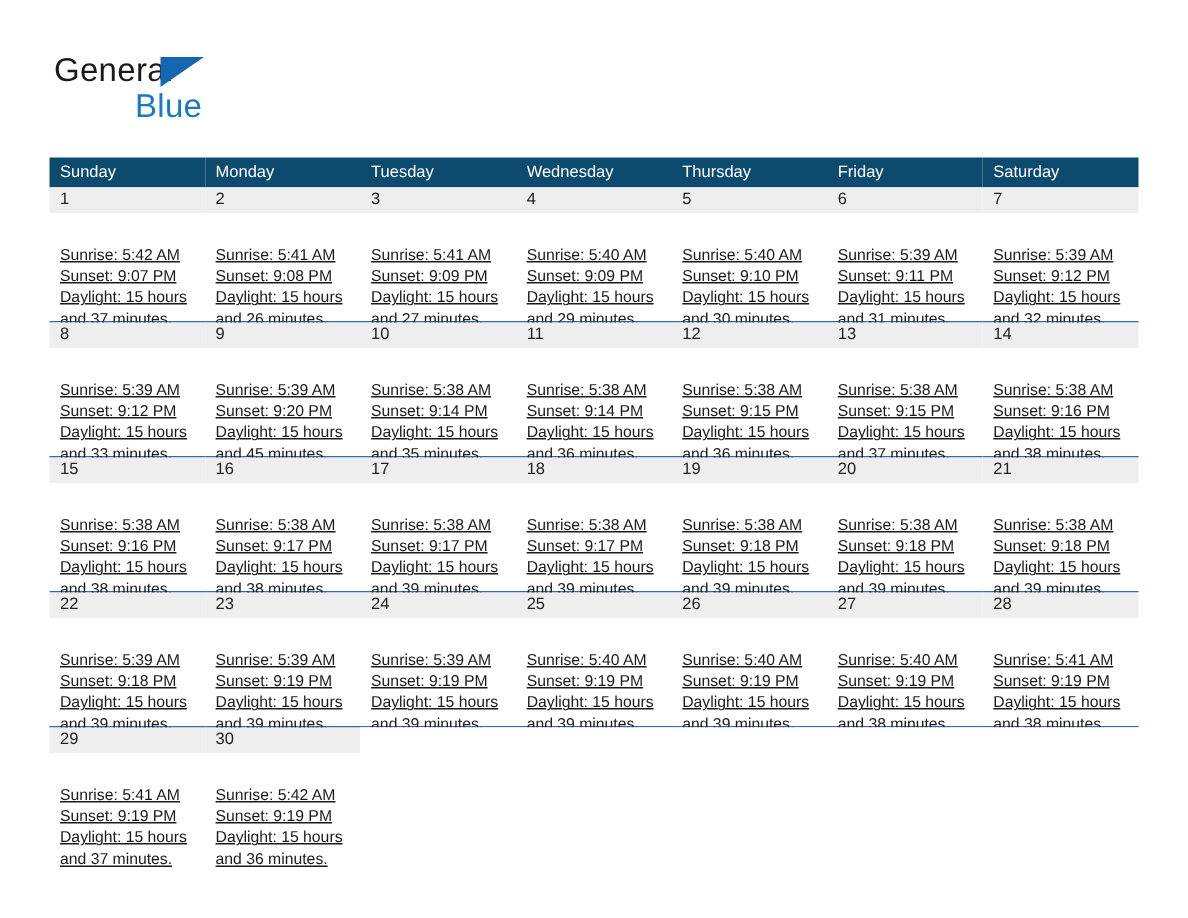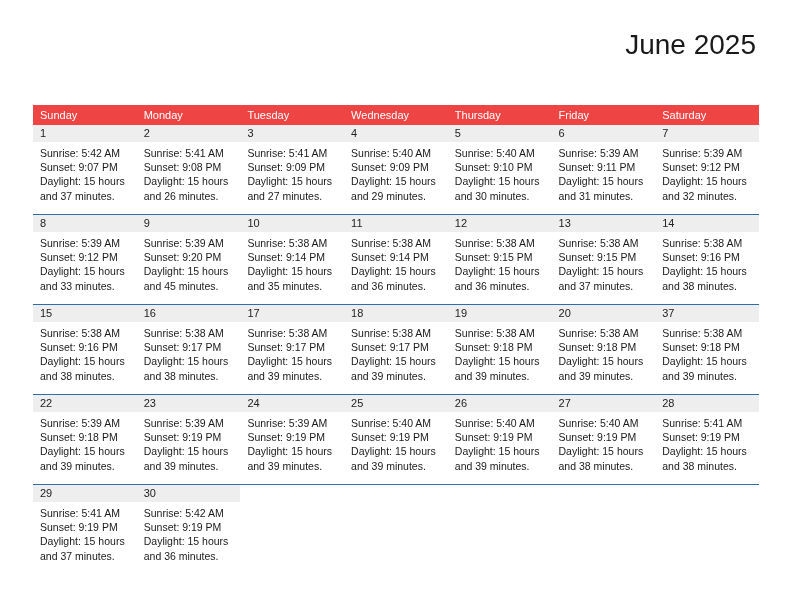--- a/index.html
+++ b/index.html
@@ -92,21 +92,21 @@
   .calendar {
     position: absolute;
     left: 33px;
     top: 105px;
     width: 726px;
     border-collapse: collapse;
     table-layout: fixed;
   }
 
   .calendar th {
-    background: #ef4444;
+    background: #0c4a6e;
     color: #ffffff;
     font-size: 11px;
     font-weight: normal;
     text-align: left;
     padding: 4px 0 4px 7px;
     height: 19px;
     box-sizing: border-box;
     border: none;
     vertical-align: middle;
   }
@@ -137,46 +137,51 @@
     font-size: 11px;
     color: #222222;
     box-sizing: border-box;
   }
 
   .cell-empty .daynum-band {
     background: transparent;
   }
 
   .cell-details {
-    padding: 4px 6px 0 7px;
+    padding: 21px 6px 0 7px;
     font-size: 10.5px;
     line-height: 14.2px;
     color: #1a1a1a;
+    text-decoration: underline;
   }
   .cell-details div {
     white-space: nowrap;
   }
 
   td.blank .cell-inner {
     background: #ffffff;
   }
   td.blank .daynum-band {
     background: #ffffff;
   }
 </style>
 </head>
 <body>
 
 <div class="page">
 
   <div class="header">
 
+    <div class="logo">
+      <span class="logo-general">General</span>
+      <span class="logo-flag"></span>
+      <span class="logo-blue">Blue</span>
+    </div>
 
     <div class="title-block">
-      <h1 class="cal-title">June 2025</h1>
     </div>
 
   </div>
 
   <table class="calendar">
     <thead>
       <tr>
         <th>Sunday</th>
         <th>Monday</th>
         <th>Tuesday</th>
@@ -410,21 +415,21 @@
             <div class="cell-details">
               <div>Sunrise: 5:38 AM</div>
               <div>Sunset: 9:18 PM</div>
               <div>Daylight: 15 hours</div>
               <div>and 39 minutes.</div>
             </div>
           </div>
         </td>
         <td>
           <div class="cell-inner">
-            <div class="daynum-band">37</div>
+            <div class="daynum-band">21</div>
             <div class="cell-details">
               <div>Sunrise: 5:38 AM</div>
               <div>Sunset: 9:18 PM</div>
               <div>Daylight: 15 hours</div>
               <div>and 39 minutes.</div>
             </div>
           </div>
         </td>
       </tr>
 

